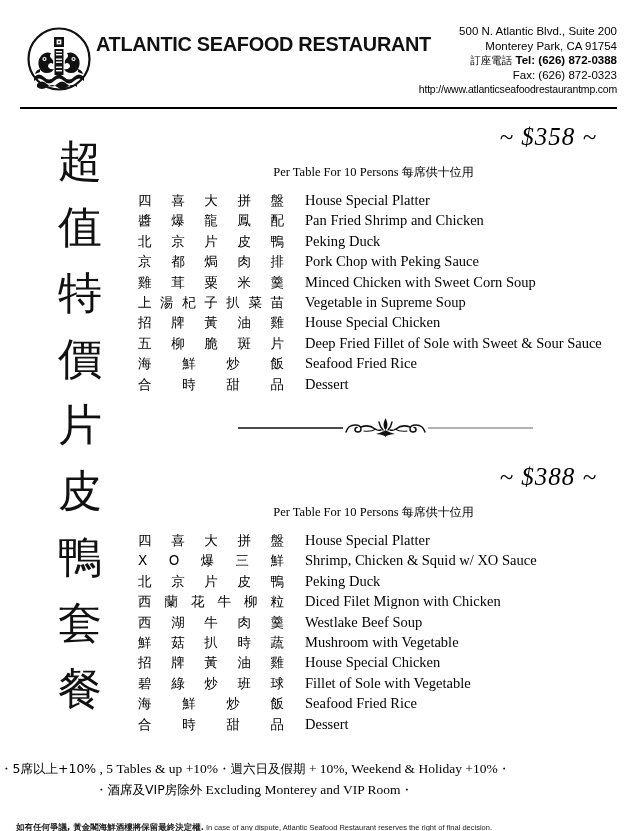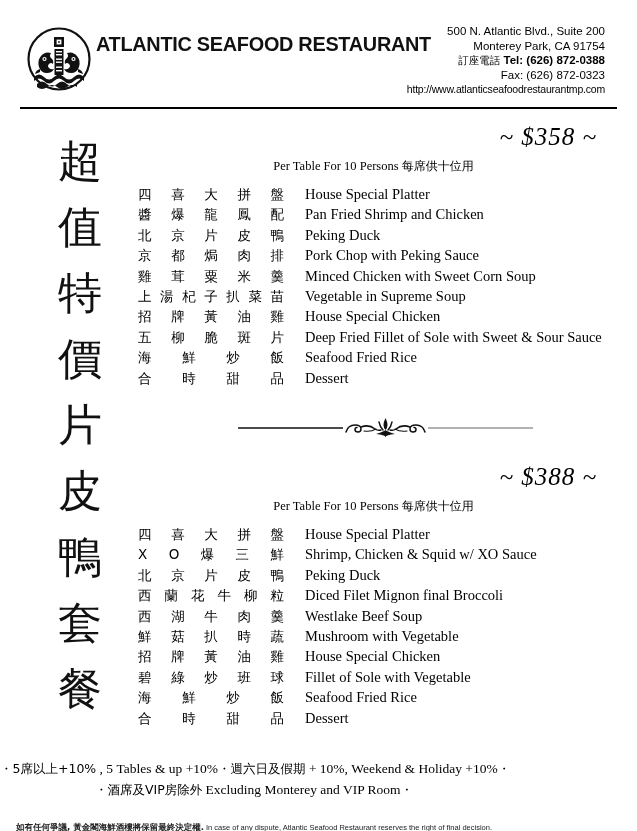--- a/index.html
+++ b/index.html
@@ -52,21 +52,21 @@
     letter-spacing: -0.3px;
     white-space: nowrap;
     transform: scaleX(0.97);
     transform-origin: left center;
     margin-top: 2px;
     color: #111;
   }
 
   .contact {
     position: absolute;
-    right: 32px; top: 24px;
+    right: 20px; top: 24px;
     text-align: right;
     font-family: "Liberation Sans", "DejaVu Sans", sans-serif;
     font-size: 11.5px;
     line-height: 14.6px;
     color: #000;
   }
   .contact .ln { white-space: nowrap; }
   .contact .bold { font-weight: bold; }
   .contact .cnlbl {
     font-family: "DejaVu Sans", sans-serif;
@@ -108,21 +108,21 @@
     font-size: 25px;
     line-height: 30px;
     letter-spacing: 1px;
     padding-right: 40px;
   }
   .persons {
     text-align: center;
     font-size: 12.5px;
     line-height: 18px;
     padding-right: 20px;
-    margin-top: 5px;
+    margin-top: 11px;
   }
   .persons .cn {
     font-family: "DejaVu Sans", sans-serif;
     font-size: 12px;
   }
 
   .items { margin-top: 9px; }
   .item {
     display: flex;
     align-items: baseline;
@@ -412,21 +412,21 @@
       </div>
       <div class="item">
         <div class="item-cn">
           <i>西</i>
           <i>蘭</i>
           <i>花</i>
           <i>牛</i>
           <i>柳</i>
           <i>粒</i>
         </div>
-        <div class="item-en">Diced Filet Mignon final Broccoli</div>
+        <div class="item-en">Diced Filet Mignon with Chicken</div>
       </div>
       <div class="item">
         <div class="item-cn">
           <i>西</i>
           <i>湖</i>
           <i>牛</i>
           <i>肉</i>
           <i>羹</i>
         </div>
         <div class="item-en">Westlake Beef Soup</div>

